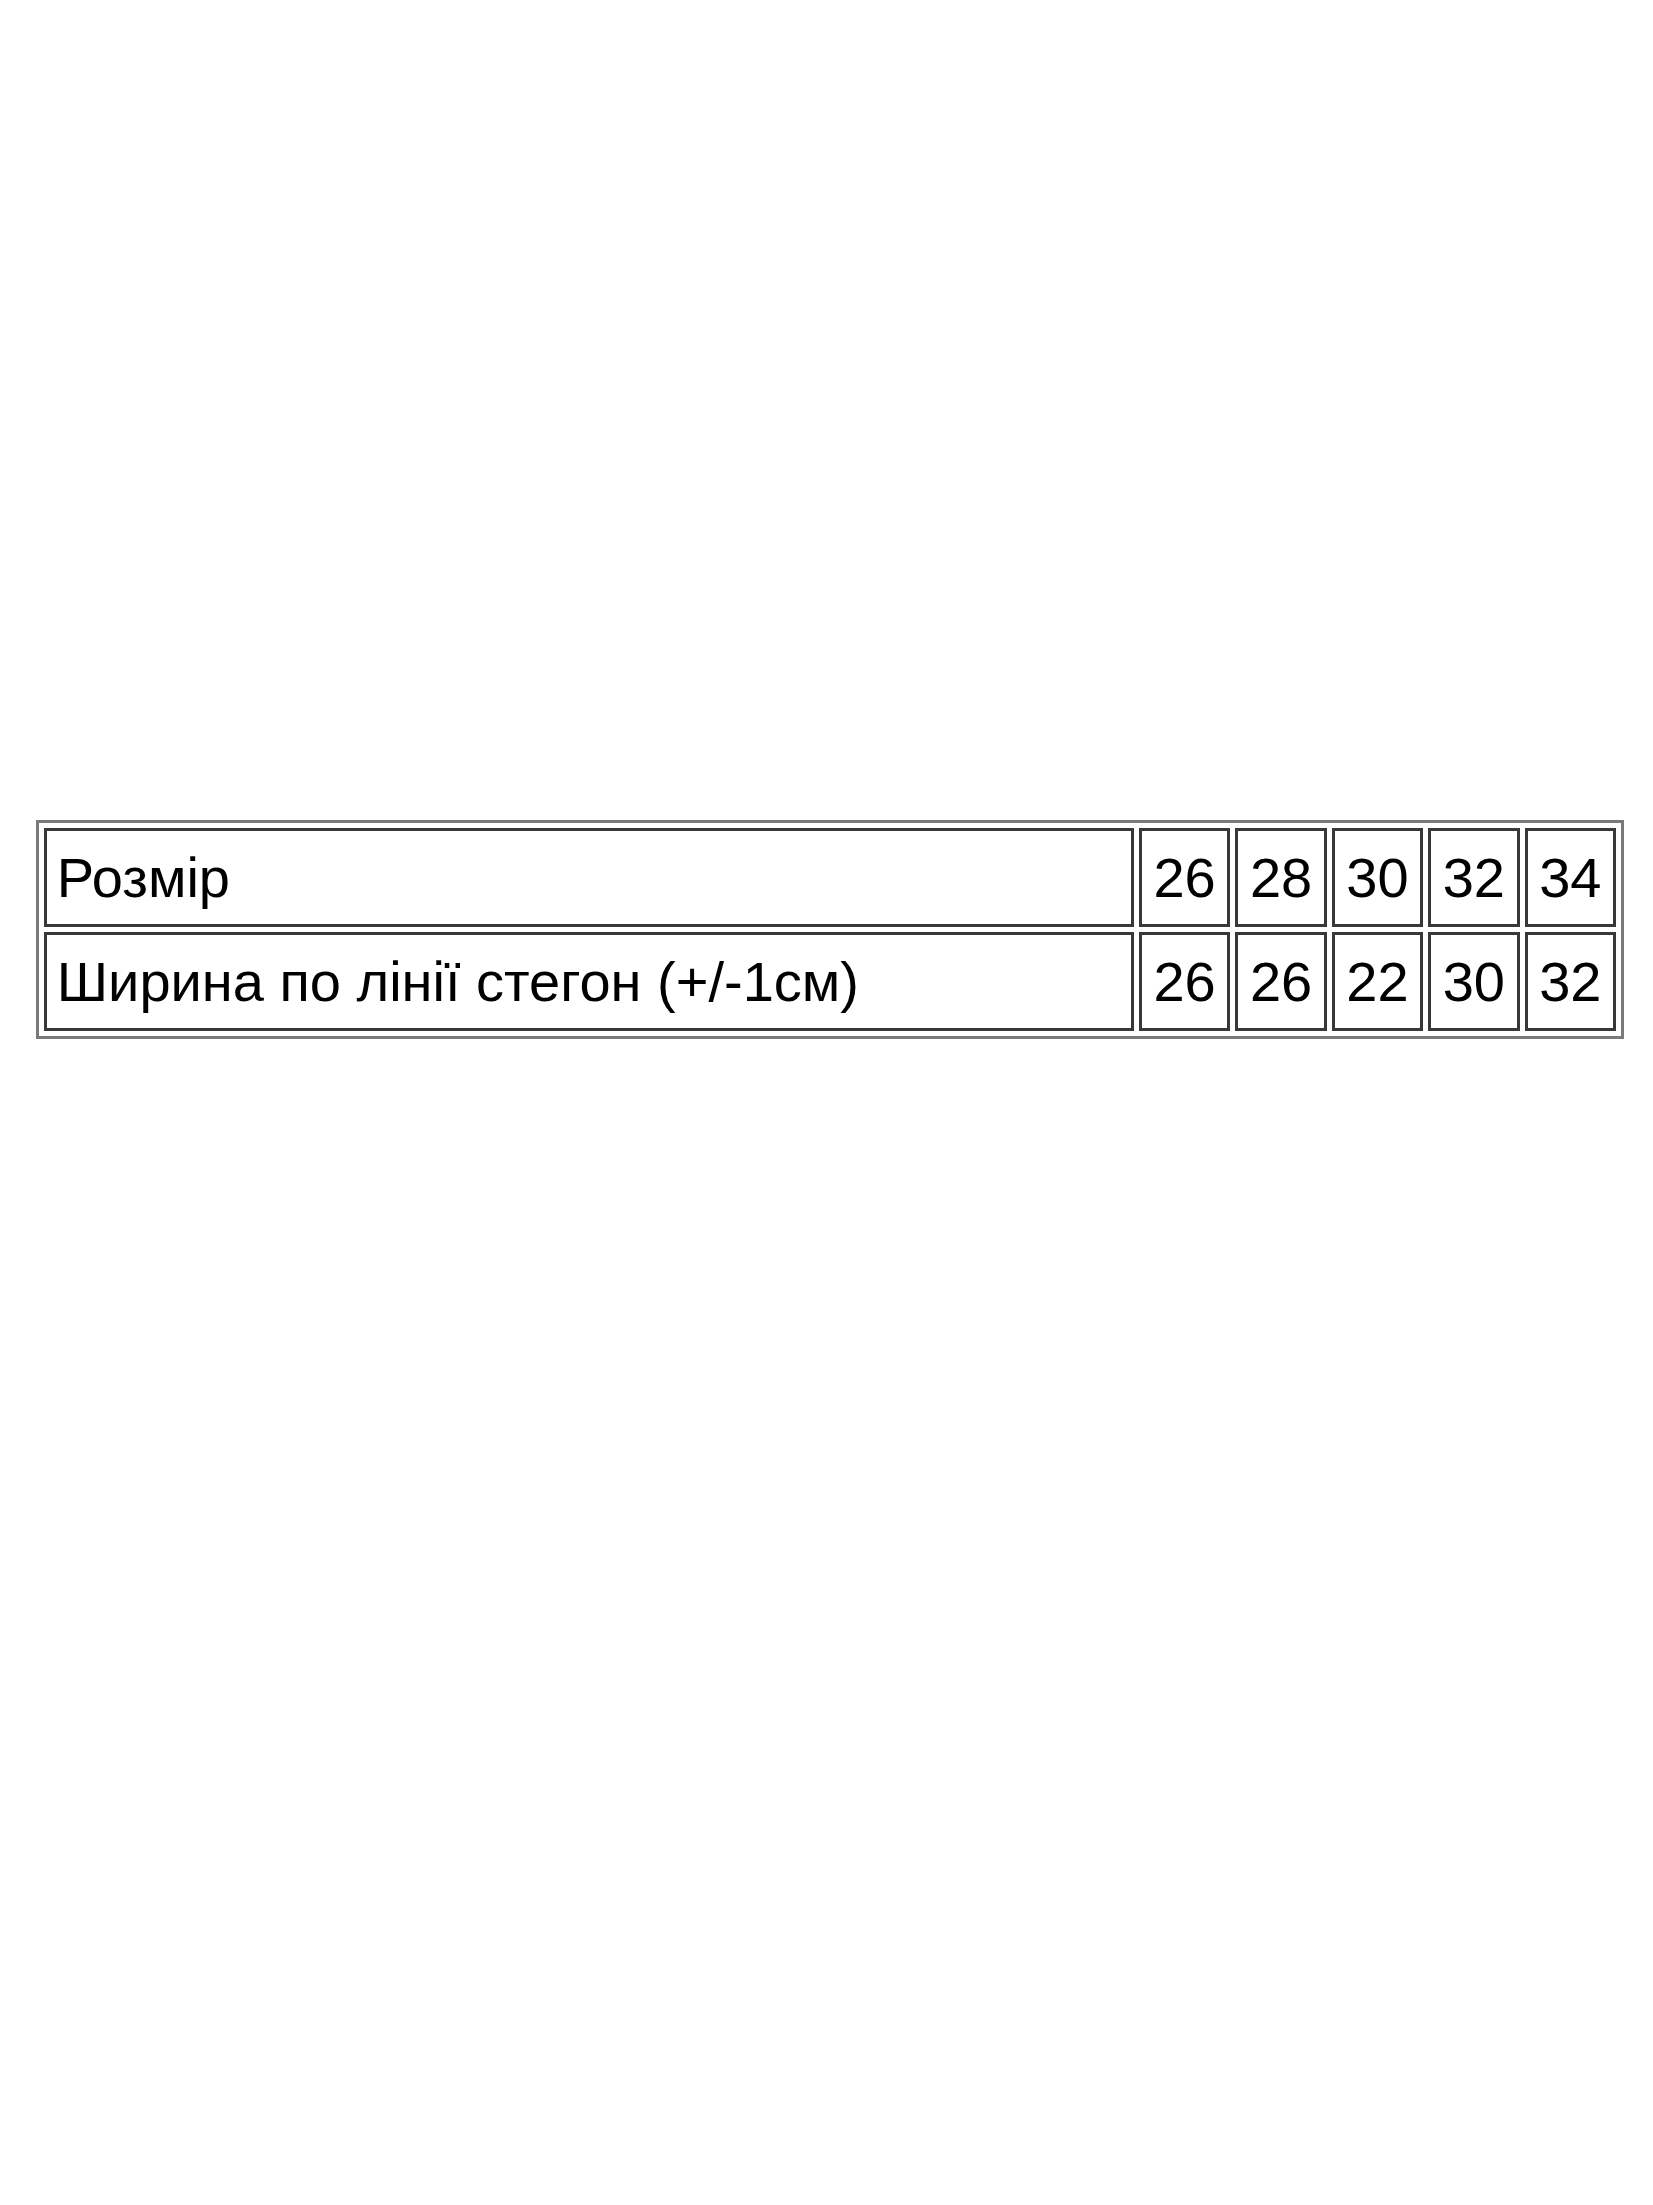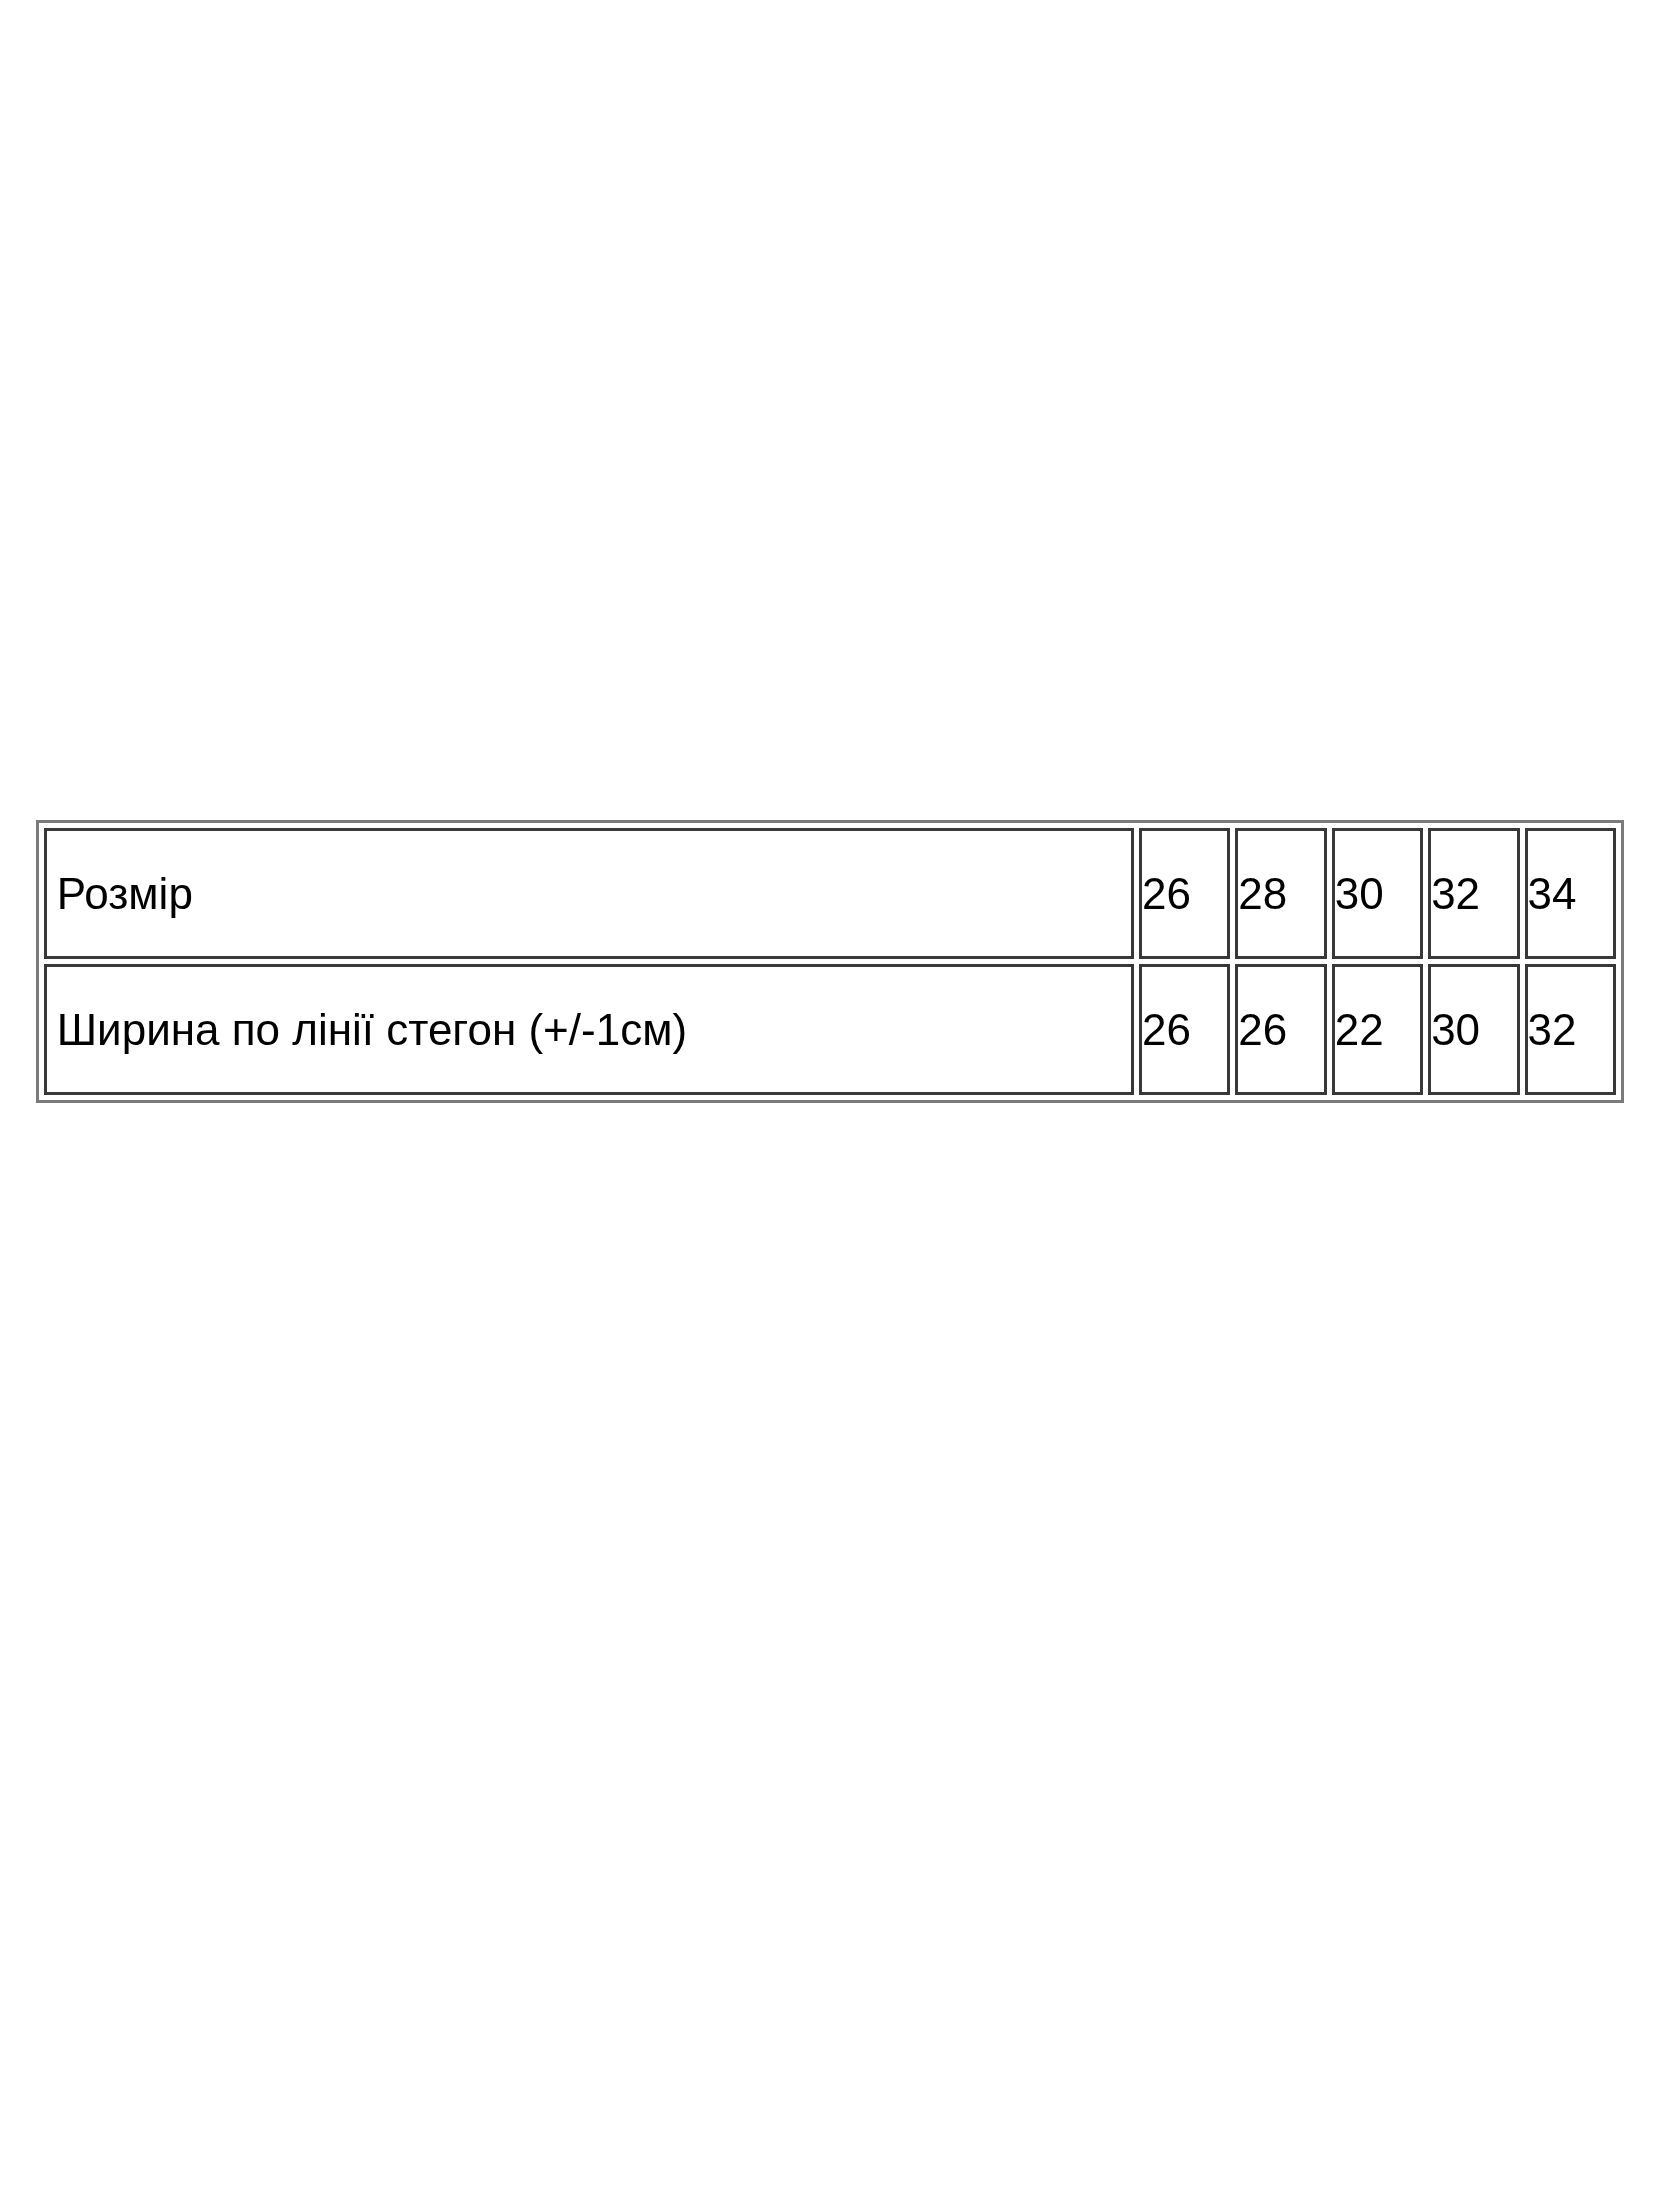--- a/index.html
+++ b/index.html
@@ -21,33 +21,33 @@
     table-layout: fixed;
     border-collapse: separate;
     border-spacing: 5.7px;
     border: 3.3px solid #7a7a7a;
     background: #ffffff;
   }
   table.size-chart td {
     border: 3.3px solid #383838;
     background: #ffffff;
     color: #000000;
-    font-size: 44px;
+    font-size: 56px;
     line-height: 65px;
     vertical-align: middle;
     white-space: nowrap;
     overflow: hidden;
   }
   td.label-cell {
     text-align: left;
     padding: 14px 3.3px 14px 9.8px;
   }
   td.value-cell {
-    text-align: left;
-    padding: 30px 0;
+    text-align: center;
+    padding: 14px 0;
   }
   col.c-label { width: 1085px; }
   col.c-val   { width: 91px; }
 </style>
 </head>
 <body>
 
 <table class="size-chart">
   <colgroup>
     <col class="c-label">

